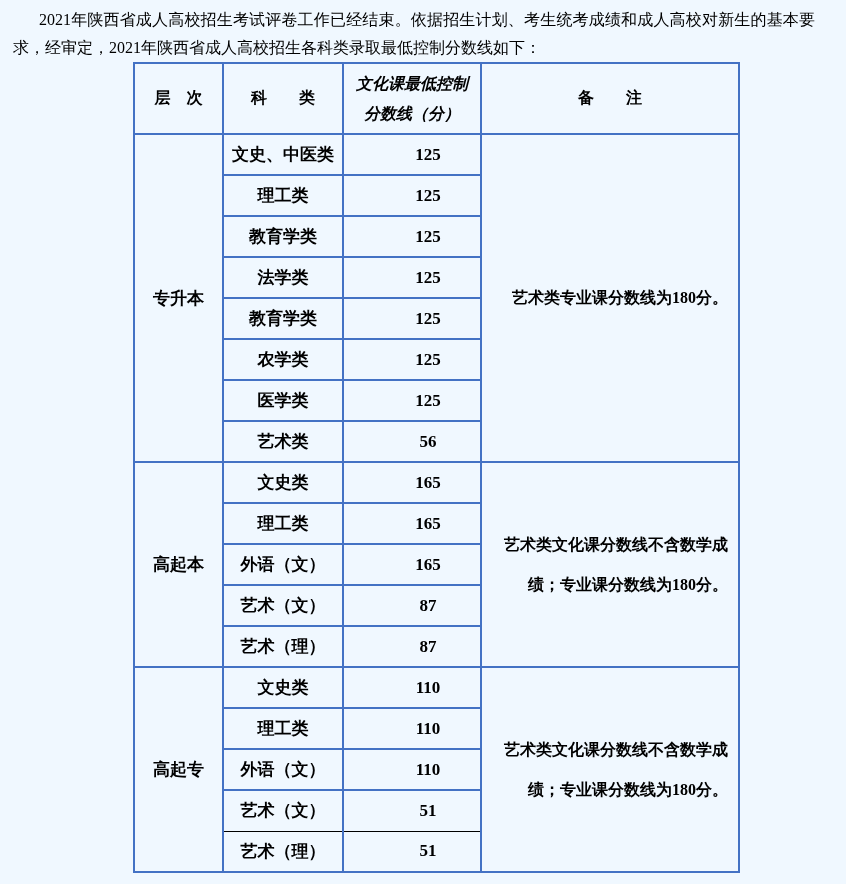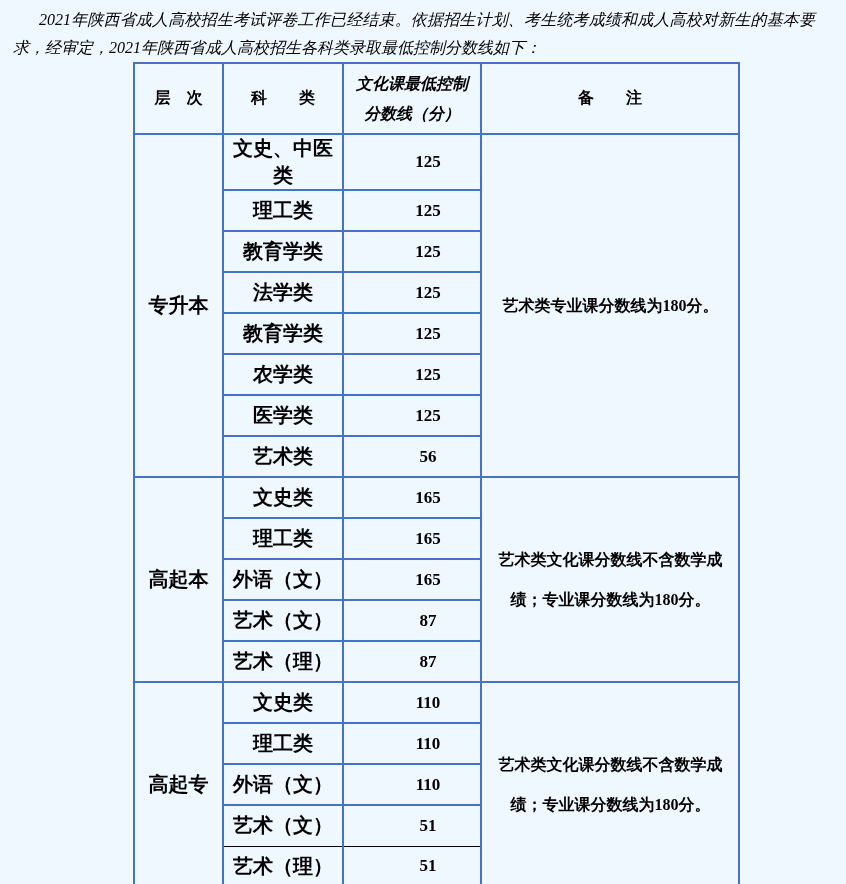--- a/index.html
+++ b/index.html
@@ -11,48 +11,47 @@
     font-family: "Liberation Serif", "DejaVu Serif", serif;
     overflow: hidden;
   }
   .intro {
     margin: 6px 0 0 13px;
     width: 802px;
     font-size: 16px;
     line-height: 28px;
     text-indent: 26px;
     text-align: justify;
-    font-style: italic;
   }
   table.score-table {
     border-collapse: collapse;
     table-layout: fixed;
     width: 605px;
     margin: 0 0 0 133px;
     border-radius: 18px;
   }
   .score-table th, .score-table td {
     border: 2px solid #4472C4;
     padding: 0;
     text-align: center;
     vertical-align: middle;
     font-weight: bold;
-    font-size: 20px;
+    font-size: 17px;
     overflow: hidden;
   }
   .score-table thead tr { height: 71px; }
   .score-table thead th { font-size: 16px; }
   .score-table thead th .hline { display: block; line-height: 30px; font-style: italic; }
   .score-table tbody tr { height: 41px; }
   .col-level  { width: 89px;  }
   .col-cat    { width: 120px; }
   .col-score  { width: 138px; }
   .col-remark { width: 258px; }
   td.remark {
-    text-align: center;
+    text-align: right;
     padding: 0 10px 0 11px;
     line-height: 40px;
     font-size: 16px;
   }
   td.score { font-size: 17px; padding-left: 32px; }
   
   tr.pre-black > td { border-bottom: 1px solid #000; }
   tr.black-top > td { border-top: 1px solid #000; }
 </style>
 </head>

